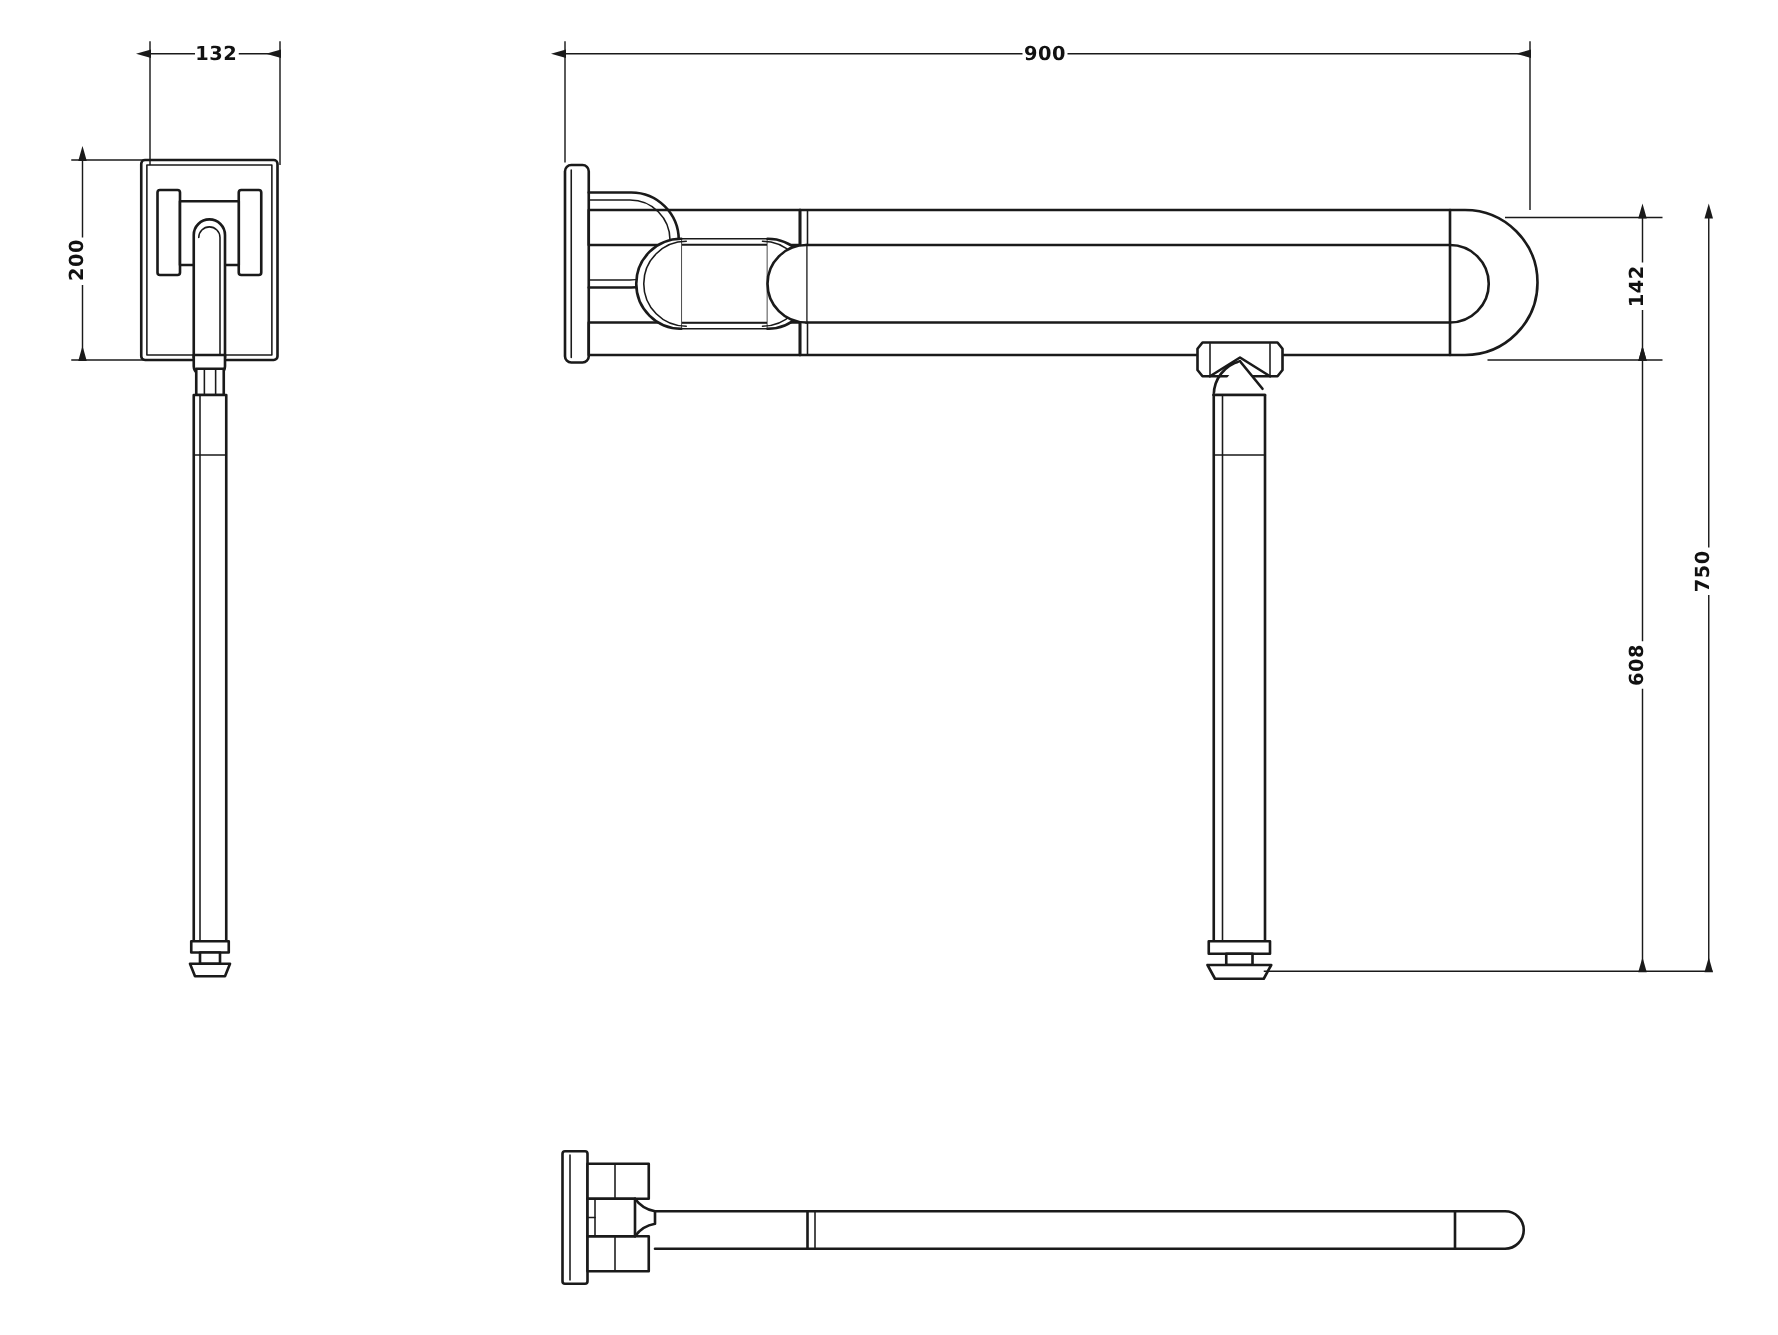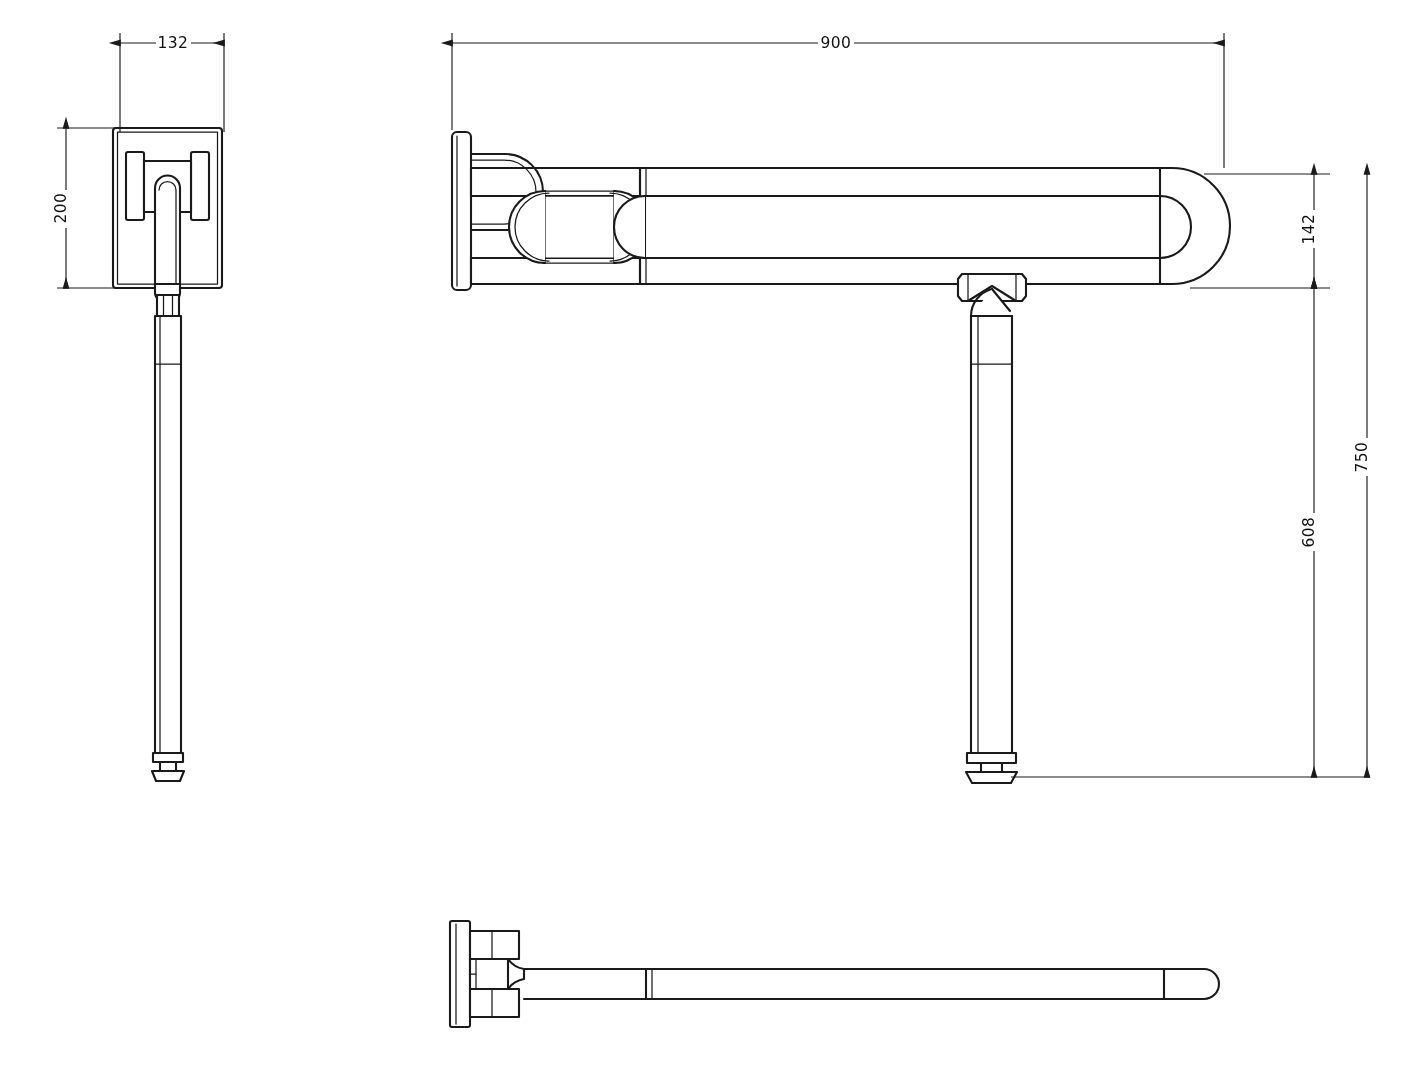--- a/index.html
+++ b/index.html
@@ -11,20 +11,21 @@
   body {
     width: 1422px;
     height: 1068px;
     overflow: hidden;
     font-family: "Liberation Sans", sans-serif;
   }
   #drawing-root {
     position: relative;
     width: 1422px;
     height: 1068px;
+    font-weight: bold;
   }
   svg#drawing-canvas {
     display: block;
     width: 1422px;
     height: 1068px;
     background: #ffffff;
   }
   .outline {
     fill: #ffffff;
     stroke: #1a1a1a;

